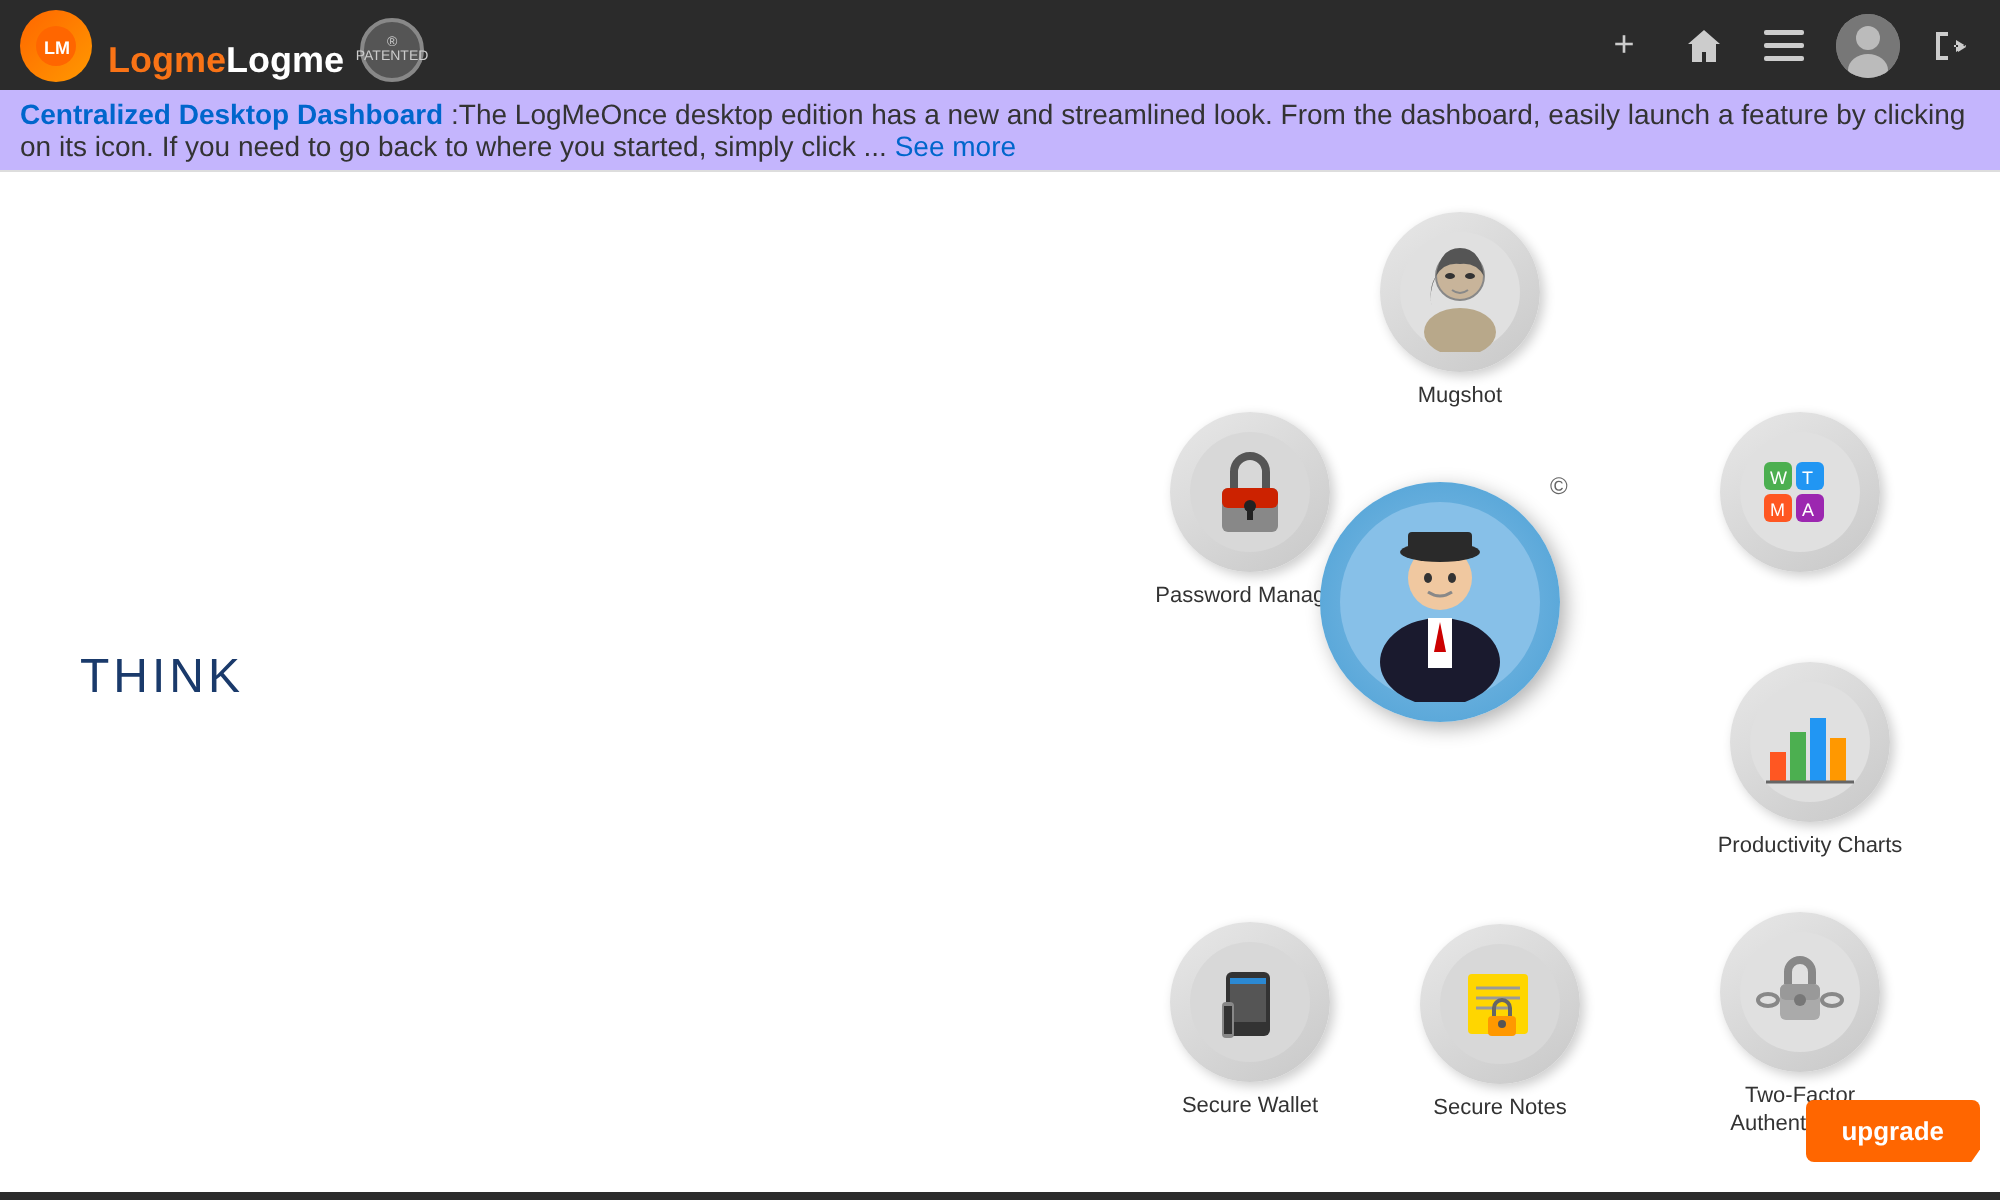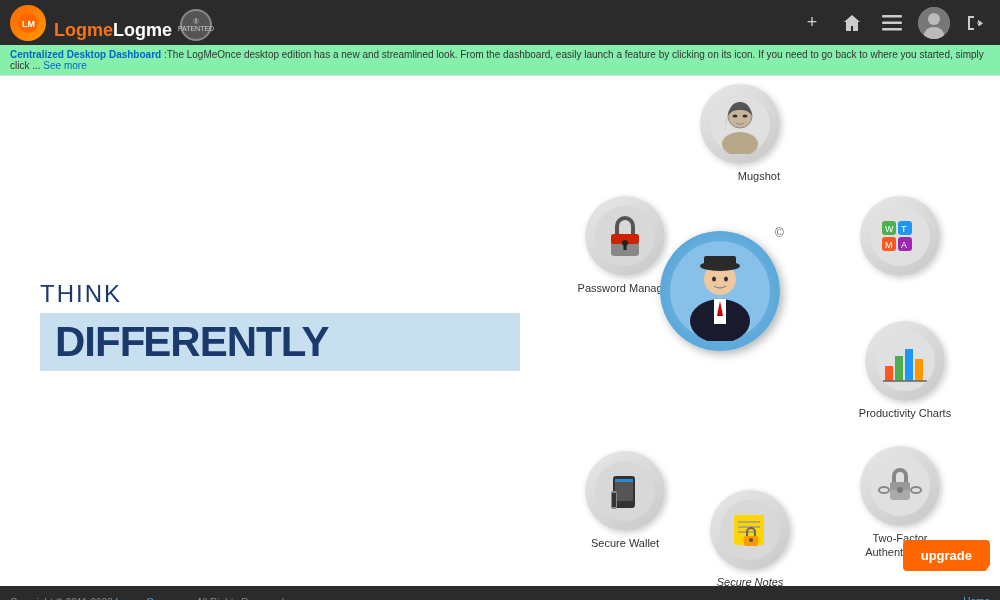--- a/index.html
+++ b/index.html
@@ -42,24 +42,24 @@
       background: #888;
       border-radius: 50%;
       overflow: hidden;
       display: flex; align-items: center; justify-content: center;
       color: white; font-size: 14px;
     }
 
     
     #info-bar {
       width: 1000px;
-      background: #86efac;
+      background: #c4b5fd;
       border-bottom: 1px solid #ddd;
       padding: 4px 10px;
-      font-size: 10px;
+      font-size: 14px;
       color: #333;
       display: flex;
       align-items: flex-end;
       justify-content: space-between;
     }
     .info-link { color: #0066cc; cursor: pointer; }
     .info-strong { font-weight: bold; }
 
     
     #main {
@@ -245,28 +245,25 @@
     <span class="info-strong info-link">Centralized Desktop Dashboard</span>
     <span>:The LogMeOnce desktop edition has a new and streamlined look. From the dashboard, easily launch a feature by clicking on its icon. If you need to go back to where you started, simply click ...</span>
     <span class="info-link">See more</span>
   </div>
 </div>
 
 <div id="main">
 
   <div id="left-panel">
     <div class="think-text">THINK</div>
-    <div class="differently-box">
-      <div class="differently-text">DIF<span style="letter-spacing:-2px;">F</span>ERENTLY</div>
-    </div>
   </div>
 
   <div id="right-panel">
 
-    <div class="dash-icon" style="left:120px;top:8px;align-items:flex-end;">
+    <div class="dash-icon" style="left:120px;top:20px;">
       <div class="icon-circle">
         <svg width="60" height="60" viewBox="0 0 60 60">
           <circle cx="30" cy="30" r="30" fill="#e0e0e0"></circle>
 
           <circle cx="30" cy="22" r="12" fill="#c8b49a" stroke="#888" stroke-width="1"></circle>
           <ellipse cx="30" cy="50" rx="18" ry="12" fill="#b8a88a"></ellipse>
 
           <path d="M18 22 Q20 8 30 8 Q40 8 42 22 Q38 15 30 16 Q22 15 18 22z" fill="#555"></path>
           <path d="M18 22 Q14 30 16 38 Q14 28 18 22z" fill="#555"></path>
 
@@ -366,21 +363,21 @@
 
           <rect x="16" y="30" width="6" height="18" rx="2" fill="#888"></rect>
           <rect x="17" y="32" width="4" height="14" fill="#333"></rect>
 
           <rect x="20" y="18" width="18" height="3" fill="#2196F3" opacity="0.8"></rect>
         </svg>
       </div>
       <div class="icon-label">Secure Wallet</div>
     </div>
 
-    <div class="dash-icon" style="left:140px;top:414px;font-style:italic;">
+    <div class="dash-icon" style="left:140px;top:376px;">
       <div class="icon-circle">
         <svg width="60" height="60" viewBox="0 0 60 60">
           <circle cx="30" cy="30" r="30" fill="#d8d8d8"></circle>
 
           <rect x="14" y="15" width="30" height="30" rx="2" fill="#FFD600"></rect>
 
           <line x1="18" y1="22" x2="40" y2="22" stroke="#999" stroke-width="1.5"></line>
           <line x1="18" y1="27" x2="40" y2="27" stroke="#999" stroke-width="1.5"></line>
           <line x1="18" y1="32" x2="35" y2="32" stroke="#999" stroke-width="1.5"></line>
 

